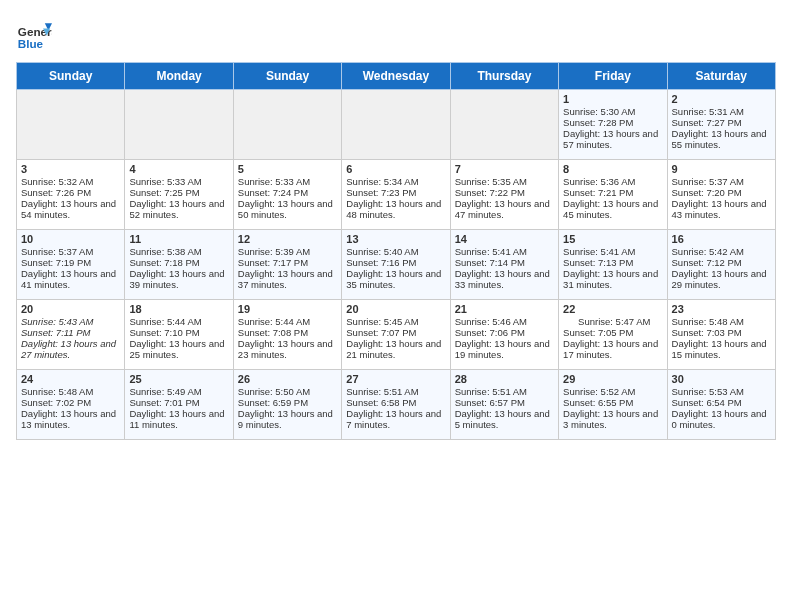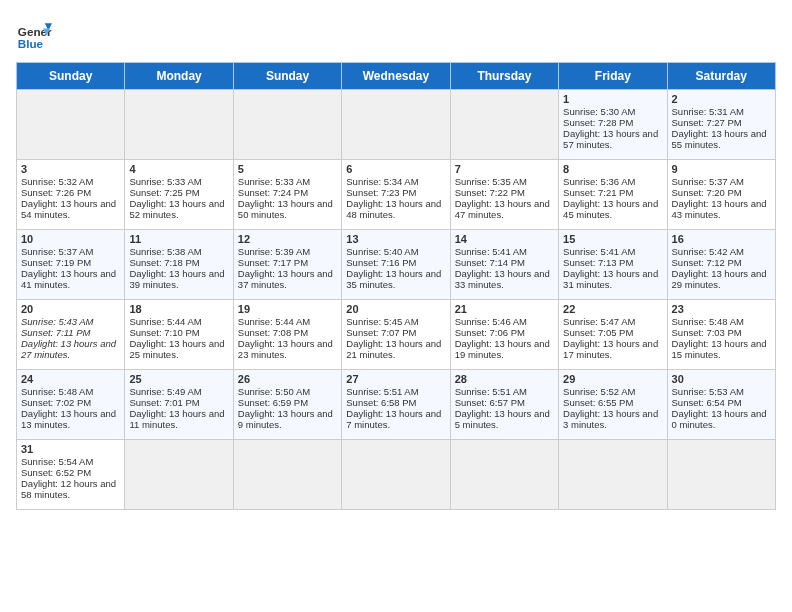--- a/index.html
+++ b/index.html
@@ -178,21 +178,21 @@
 Daylight: 13 hours and 25 minutes.</span></td>
         <td><span class="day-num">19</span><span style="white-space: pre-line;">Sunrise: 5:44 AM
 Sunset: 7:08 PM
 Daylight: 13 hours and 23 minutes.</span></td>
         <td><span class="day-num">20</span><span style="white-space: pre-line;">Sunrise: 5:45 AM
 Sunset: 7:07 PM
 Daylight: 13 hours and 21 minutes.</span></td>
         <td><span class="day-num">21</span><span style="white-space: pre-line;">Sunrise: 5:46 AM
 Sunset: 7:06 PM
 Daylight: 13 hours and 19 minutes.</span></td>
-        <td><span class="day-num">22</span><span style="white-space: pre-line;">Sunrise: 5:47 AM
+        <td><span class="day-num">22</span><span style="white-space: pre-line; margin-left: 15px;">Sunrise: 5:47 AM
 Sunset: 7:05 PM
 Daylight: 13 hours and 17 minutes.</span></td>
         <td><span class="day-num">23</span><span style="white-space: pre-line;">Sunrise: 5:48 AM
 Sunset: 7:03 PM
 Daylight: 13 hours and 15 minutes.</span></td>
       </tr>
       <tr>
         <td><span class="day-num">24</span><span style="white-space: pre-line;">Sunrise: 5:48 AM
 Sunset: 7:02 PM
 Daylight: 13 hours and 13 minutes.</span></td>
@@ -208,25 +208,14 @@
         <td><span class="day-num">28</span><span style="white-space: pre-line;">Sunrise: 5:51 AM
 Sunset: 6:57 PM
 Daylight: 13 hours and 5 minutes.</span></td>
         <td><span class="day-num">29</span><span style="white-space: pre-line; margin-top: 32px;">Sunrise: 5:52 AM
 Sunset: 6:55 PM
 Daylight: 13 hours and 3 minutes.</span></td>
         <td><span class="day-num">30</span><span style="white-space: pre-line;">Sunrise: 5:53 AM
 Sunset: 6:54 PM
 Daylight: 13 hours and 0 minutes.</span></td>
       </tr>
-      <tr>
-        <td><span class="day-num">31</span><span style="white-space: pre-line;">Sunrise: 5:54 AM
-Sunset: 6:52 PM
-Daylight: 12 hours and 58 minutes.</span></td>
-        <td class="empty-cell"></td>
-        <td class="empty-cell"></td>
-        <td class="empty-cell"></td>
-        <td class="empty-cell"></td>
-        <td class="empty-cell"></td>
-        <td class="empty-cell"></td>
-      </tr>
     </tbody>
 </table>
 
 </body></html>

